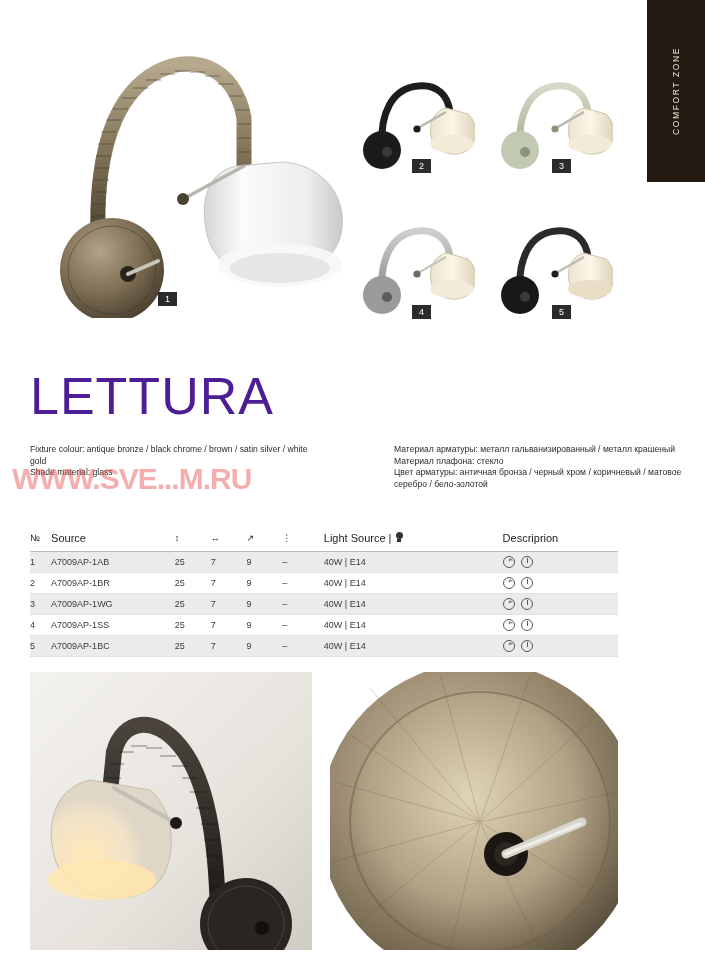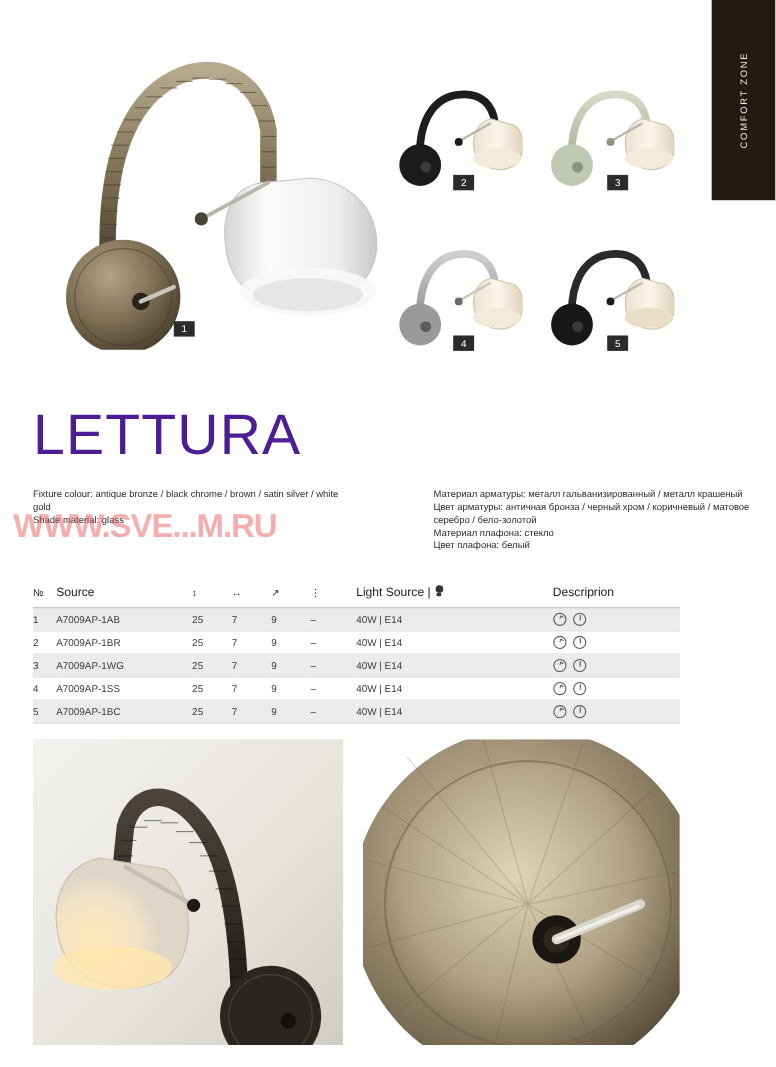--- a/index.html
+++ b/index.html
@@ -301,23 +301,22 @@
 
 <div class="title">LETTURA</div>
 
 <div class="spec spec-left">
   <div>Fixture colour: antique bronze / black chrome / brown / satin silver / white gold</div>
   <div>Shade material: glass</div>
 </div>
 
 <div class="spec spec-right">
   <div>Материал арматуры: металл гальванизированный / металл крашеный</div>
+  <div>Материал плафона: стекло</div>
   <div>Цвет арматуры: античная бронза / черный хром / коричневый / матовое серебро / бело-золотой</div>
-  <div>Материал плафона: стекло</div>
-  <div>Цвет плафона: белый</div>
 </div>
 
 <div class="watermark">WWW.SVE...M.RU</div>
 
 <div class="table-wrap">
   <table>
     <thead>
       <tr>
         <th class="c-no small">№</th>
         <th class="c-art">Source</th>

